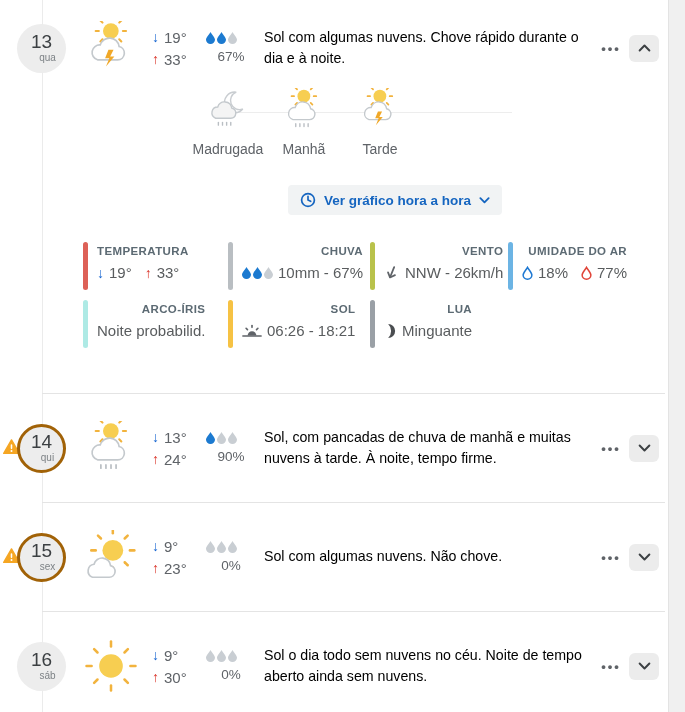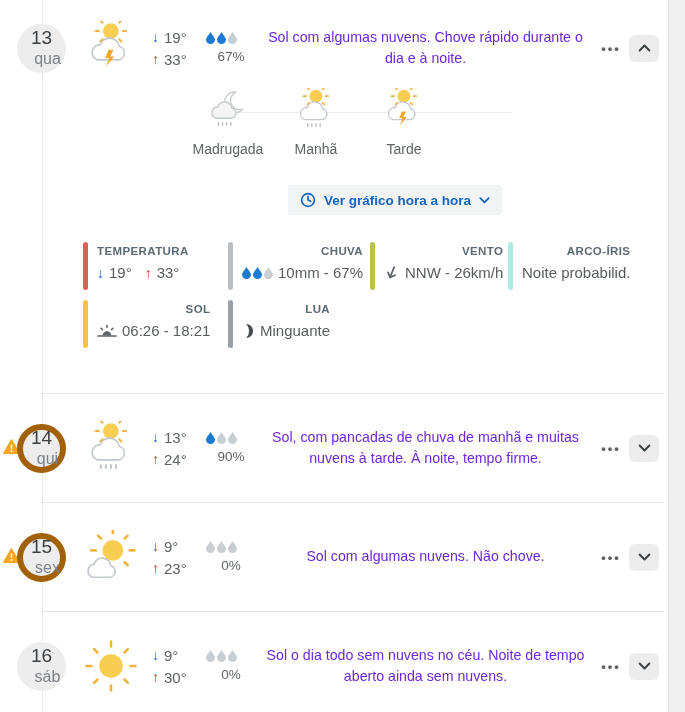--- a/index.html
+++ b/index.html
@@ -9,42 +9,42 @@
   .scroll-strip{position:absolute;right:0;top:0;width:16px;height:100%;background:#f0f0f0;border-left:1px solid #e3e3e3;}
   .content{position:relative;}
 
   
   .row{position:relative;display:flex;align-items:center;padding:13px 26px 13px 0;}
   .day-block{padding:27px 26px 27px 0;}
   .warn{position:absolute;left:3px;top:50%;margin-top:-9px;width:17px;height:16px;}
   .daycircle{width:49px;height:49px;box-sizing:border-box;border-radius:50%;background:#ededed;
              margin-left:17px;flex:none;display:flex;flex-direction:column;align-items:center;
              justify-content:center;position:relative;z-index:1;cursor:pointer;}
-  .daycircle.ring{border:6px solid #a16207;}
+  .daycircle.ring{border:3px solid #a16207;}
   .daynum{font-size:19px;color:#3c4043;line-height:1.1;}
-  .dayname{font-size:16px;color:#7d8286;line-height:1.2;padding-left:12px;}
+  .dayname{font-size:10px;color:#7d8286;line-height:1.2;padding-left:12px;}
   .wicon{width:58px;height:54px;margin:0 12px 0 16px;flex:none;}
   .temps{width:54px;flex:none;display:flex;flex-direction:column;gap:5px;font-size:15px;color:#5f6368;}
   .t-line{display:flex;align-items:center;gap:5px;}
   .arr-down{color:#1967d2;font-size:14px;}
   .arr-up{color:#d93025;font-size:14px;}
   .rainbox{width:50px;flex:none;display:flex;flex-direction:column;gap:5px;text-align:center;}
   .dropsrow{display:flex;gap:2px;align-items:flex-end;}
   .dropsrow svg{width:9px;height:12px;}
   .pct{font-size:13.5px;color:#5f6368;}
-  .desc{flex:1;margin:0;padding:0 6px 0 8px;font-size:14.2px;line-height:1.5;color:#6d28d9;max-width:345px;text-align:center;}
+  .desc{flex:1;margin:0;padding:0 6px 0 8px;font-size:14.2px;line-height:1.5;color:#000000;max-width:345px;}
   .dots{width:36px;flex:none;text-align:center;color:#5f6368;font-size:13px;letter-spacing:2px;
         font-weight:bold;cursor:pointer;user-select:none;}
   .chev-btn{width:30px;height:27px;flex:none;background:#ececec;border:none;border-radius:6px;
             display:flex;align-items:center;justify-content:center;cursor:pointer;padding:0;}
   .chev-btn svg{width:13px;height:8px;}
   .divider{border:none;border-top:1px solid #e4e4e4;margin:0 20px 0 42px;}
 
   
-  .periods{position:relative;display:flex;gap:12px;margin:0 0 0 190px;width:352px;align-items:flex-end;}
+  .periods{position:relative;display:flex;margin:0 0 0 190px;width:352px;align-items:flex-end;}
   .periods::before{content:"";position:absolute;left:30px;right:30px;top:24px;height:1px;background:#ededed;}
   .period{width:76px;text-align:center;position:relative;z-index:1;}
   .period svg{width:46px;height:44px;}
   .period-label{display:block;margin-top:5px;font-size:14px;color:#5f6368;}
 
   .hourly-btn{display:inline-flex;align-items:center;gap:8px;margin:28px 0 0 288px;
               background:#f1f3f4;border:none;border-radius:4px;padding:7px 12px;cursor:pointer;
               color:#1565c0;font-size:13.5px;font-weight:bold;font-family:"Liberation Sans",sans-serif;}
   .hourly-btn svg.clock{width:16px;height:16px;}
   .hourly-btn svg.cdown{width:11px;height:7px;}
@@ -255,20 +255,36 @@
                 <g transform="rotate(22 9 9)" fill="none" stroke="#5f6368" stroke-width="2" stroke-linecap="round" stroke-linejoin="round">
                   <line x1="9" y1="2.5" x2="9" y2="14.5"></line>
                   <polyline points="4.8,10.5 9,15 13.2,10.5"></polyline>
                 </g>
               </svg>
               <span>NNW - 26km/h</span>
             </div>
           </div>
         </div>
         <div class="cell">
+          <span class="bar" style="background: rgb(108, 180, 228);"></span>
+          <div>
+            <div class="cell-label">UMIDADE DO AR</div>
+            <div class="cell-value">
+              <svg class="odrop" viewBox="0 0 12 16">
+                <path d="M6 1.5 C4.5 4.3 1 7.8 1 10.4 A5 4.7 0 0 0 11 10.4 C11 7.8 7.5 4.3 6 1.5 Z" fill="none" stroke-width="1.7" stroke="#1e78d2"></path>
+              </svg>
+              <span class="hum-val">18%</span>
+              <svg class="odrop" viewBox="0 0 12 16">
+                <path d="M6 1.5 C4.5 4.3 1 7.8 1 10.4 A5 4.7 0 0 0 11 10.4 C11 7.8 7.5 4.3 6 1.5 Z" fill="none" stroke-width="1.7" stroke="#e04438"></path>
+              </svg>
+              <span>77%</span>
+            </div>
+          </div>
+        </div>
+        <div class="cell">
           <span class="bar" style="background: rgb(174, 234, 229);"></span>
           <div>
             <div class="cell-label">ARCO-ÍRIS</div>
             <div class="cell-value">
                 <span>Noite probabilid.</span>
               </div>
           </div>
         </div>
         <div class="cell">
           <span class="bar" style="background: rgb(246, 194, 68);"></span>

